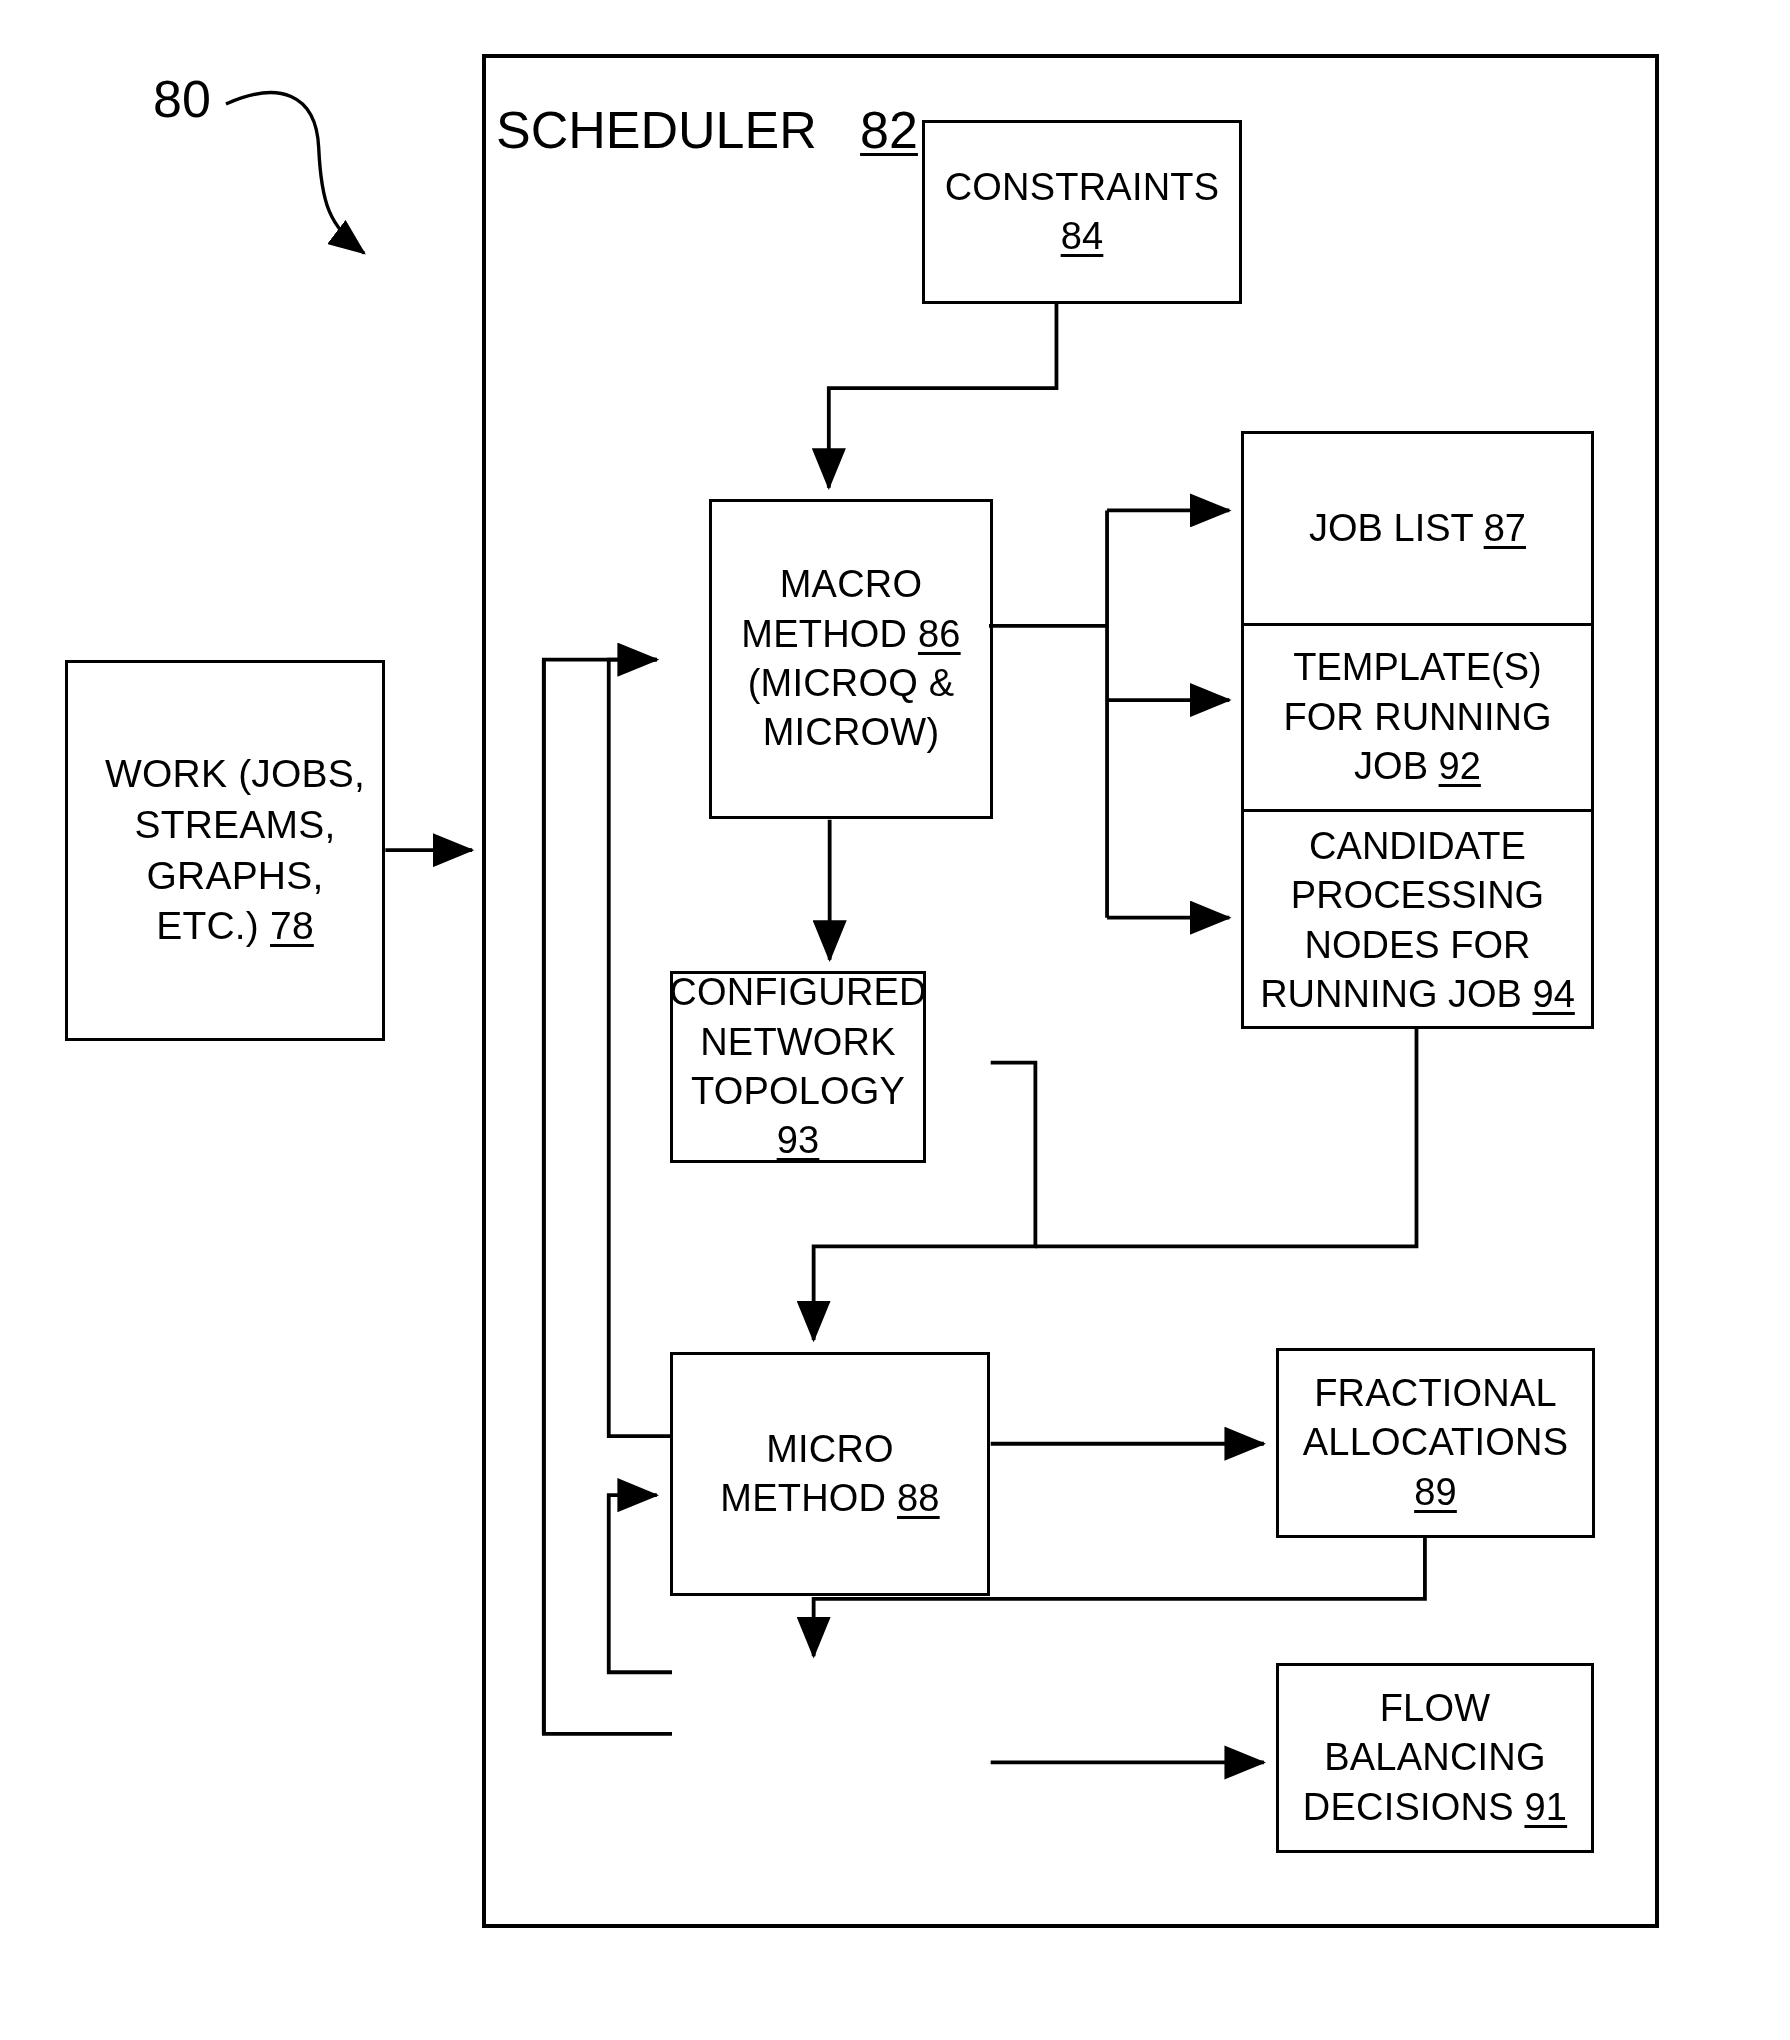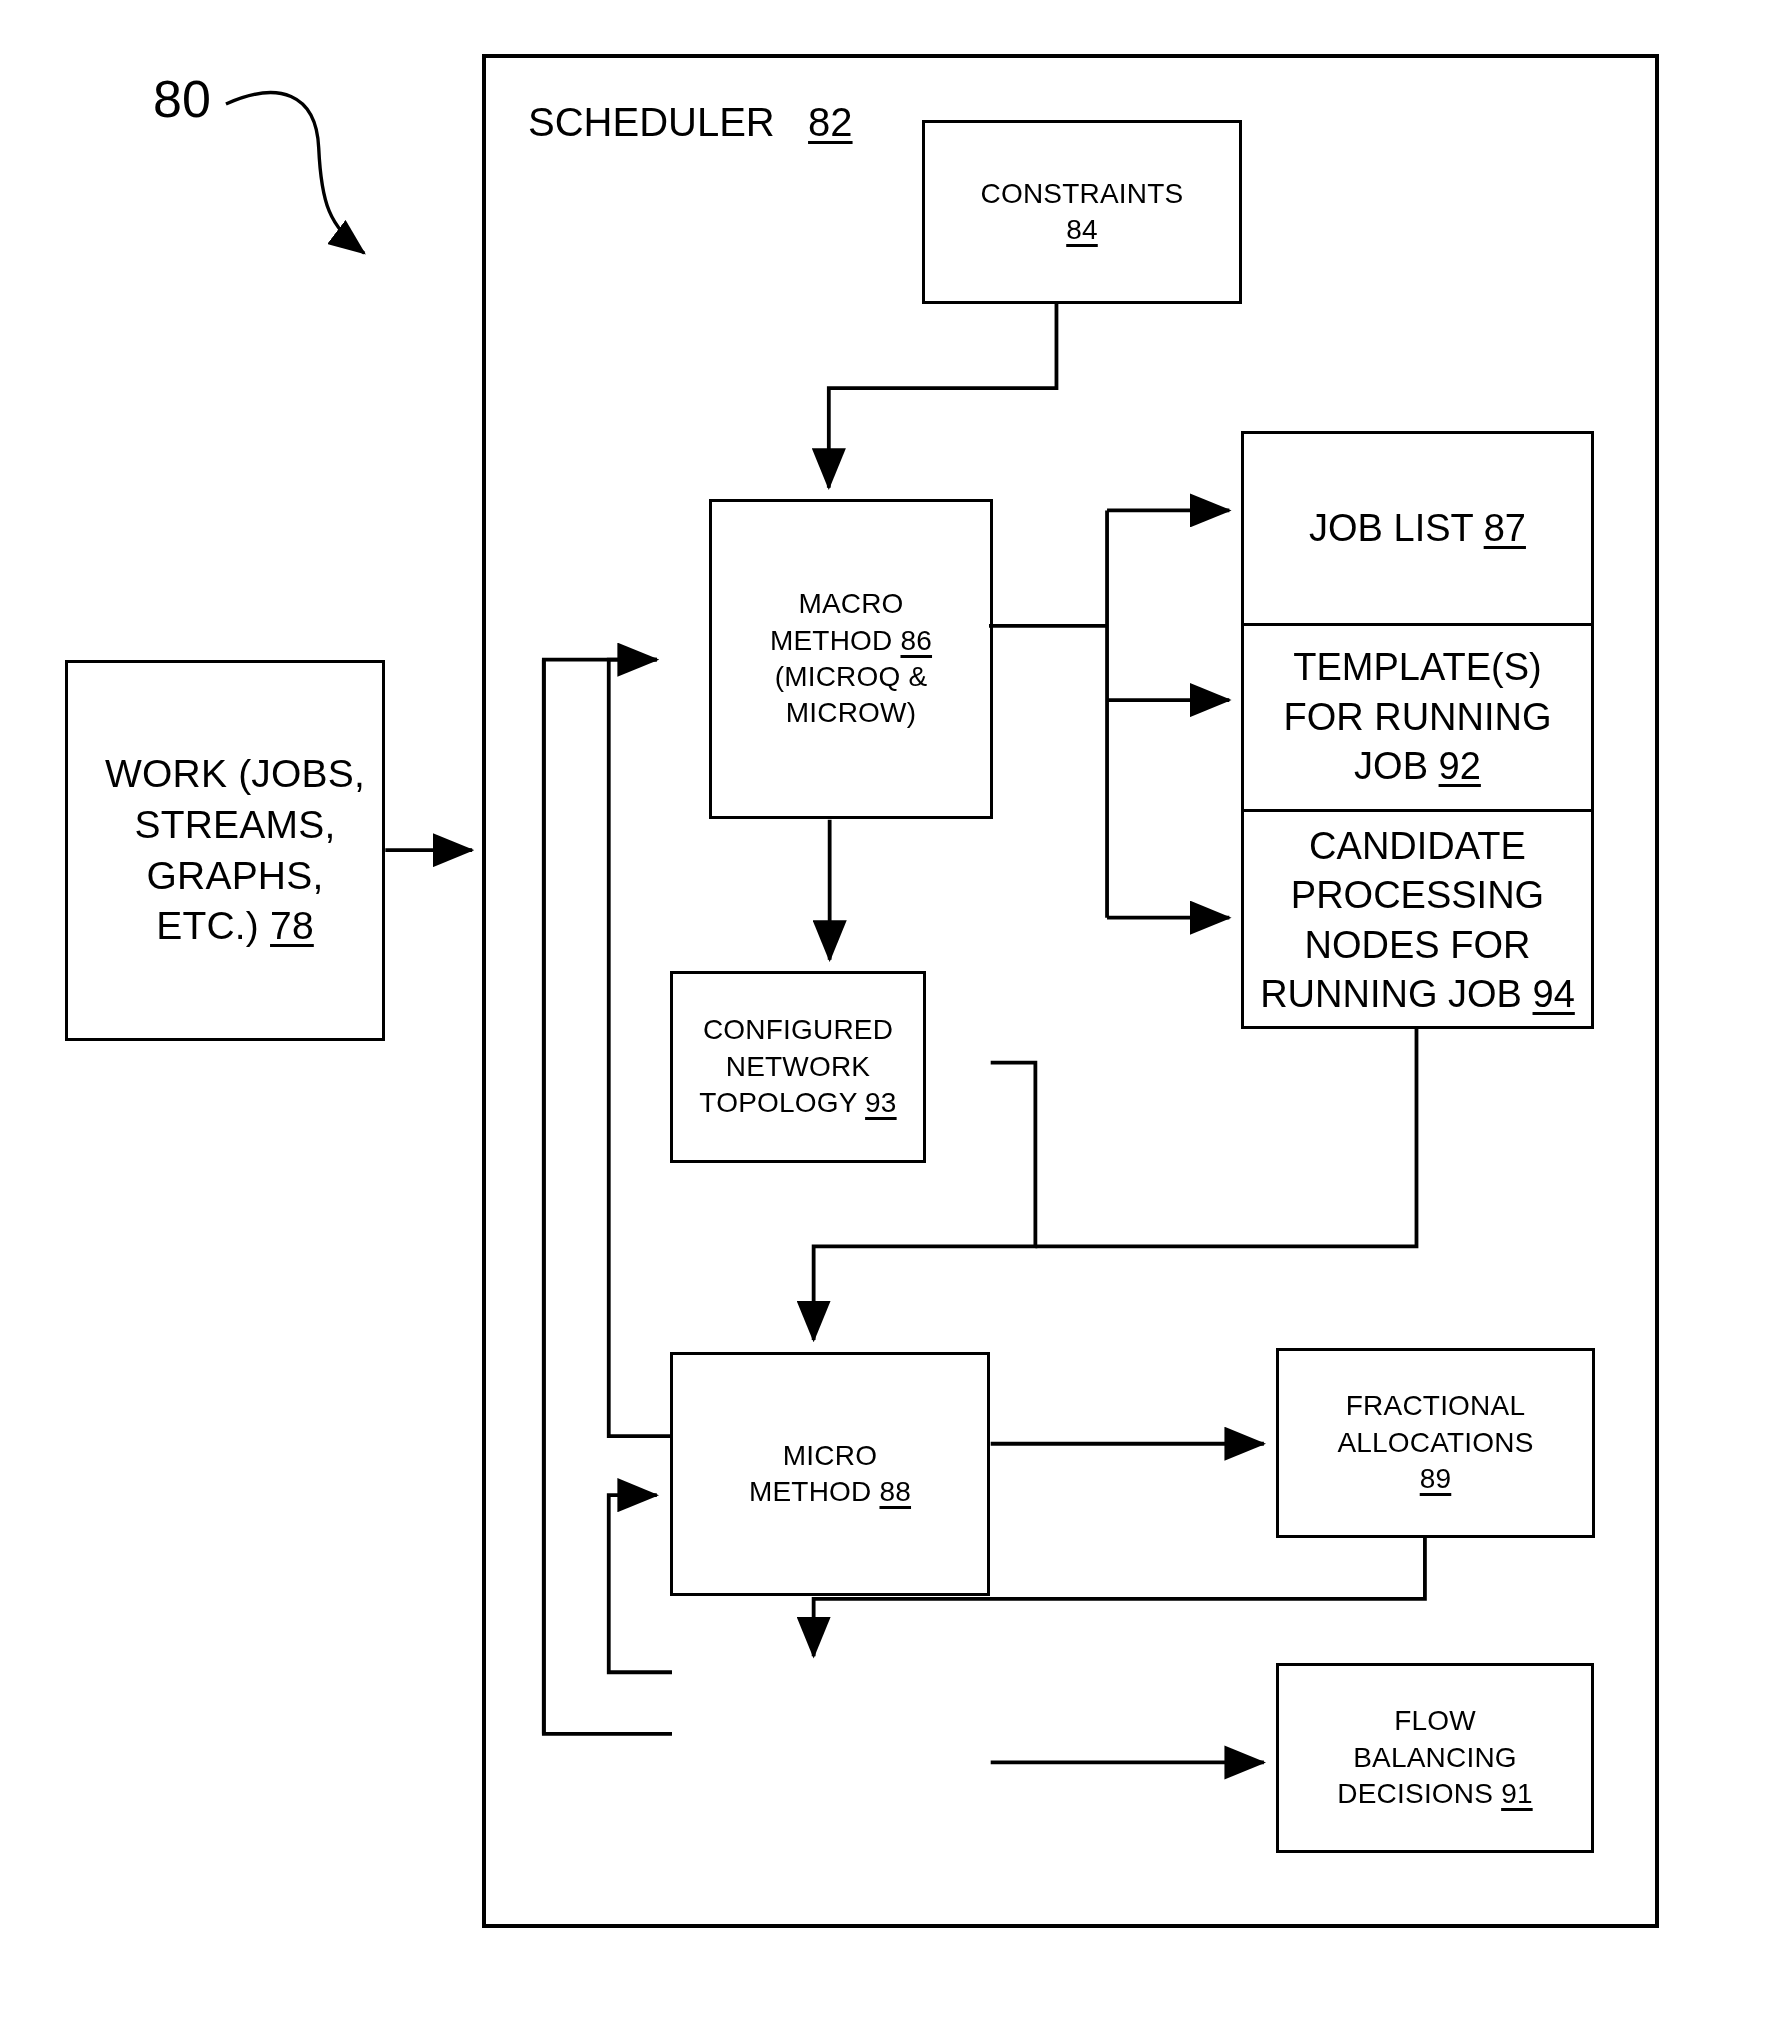--- a/index.html
+++ b/index.html
@@ -2,25 +2,25 @@
 <html style="font-size:13.5px"><head>
 <meta charset="utf-8">
 <title>Scheduler Block Diagram</title>
 <style>
   html,body{margin:0;padding:0;background:#ffffff;}
   body{font-family:"Liberation Sans", sans-serif;}
   #stage{position:relative;width:1790px;height:2041px;background:#fff;overflow:hidden;}
   svg#wires{position:absolute;left:0;top:0;width:1790px;height:2041px;pointer-events:none;}
   .box{position:absolute;box-sizing:border-box;border:3.4px solid #000;background:#fff;
        display:flex;align-items:center;justify-content:center;text-align:center;}
-  .box .txt{font-size:28px;line-height:1.30;letter-spacing:0.2px;color:#000;padding:0 5px;}
+  .box .txt{font-size:38px;line-height:1.30;letter-spacing:0.2px;color:#000;padding:0 5px;}
   .plain{position:absolute;color:#000;}
   .u{text-decoration:underline;text-underline-offset:5px;text-decoration-thickness:3.4px;}
   #scheduler-box{left:482px;top:54px;width:1177px;height:1874px;border:4.2px solid #000;background:#fff;}
-  #scheduler-label{left:528px;top:100px;font-size:40px;white-space:nowrap;}
+  #scheduler-label{left:496px;top:100px;font-size:52px;white-space:nowrap;}
   #ref-80{left:153px;top:69px;font-size:52px;}
   #work-box{left:65px;top:660px;width:320px;height:381px;}
   #work-box .txt{font-size:39px;margin-left:20px;}
   #constraints-box{left:922px;top:120px;width:320px;height:184px;}
   #macro-box{left:669px;top:499px;width:284px;height:320px;margin-left:40px;}
   #topology-box{left:670px;top:971px;width:256px;height:192px;}
   #micro-box{left:670px;top:1352px;width:320px;height:244px;}
   #nano-box{left:672px;top:1668px;width:319px;height:191px;}
   #fractional-box{left:1276px;top:1348px;width:319px;height:190px;}
   #flow-box{left:1276px;top:1663px;width:318px;height:190px;}

